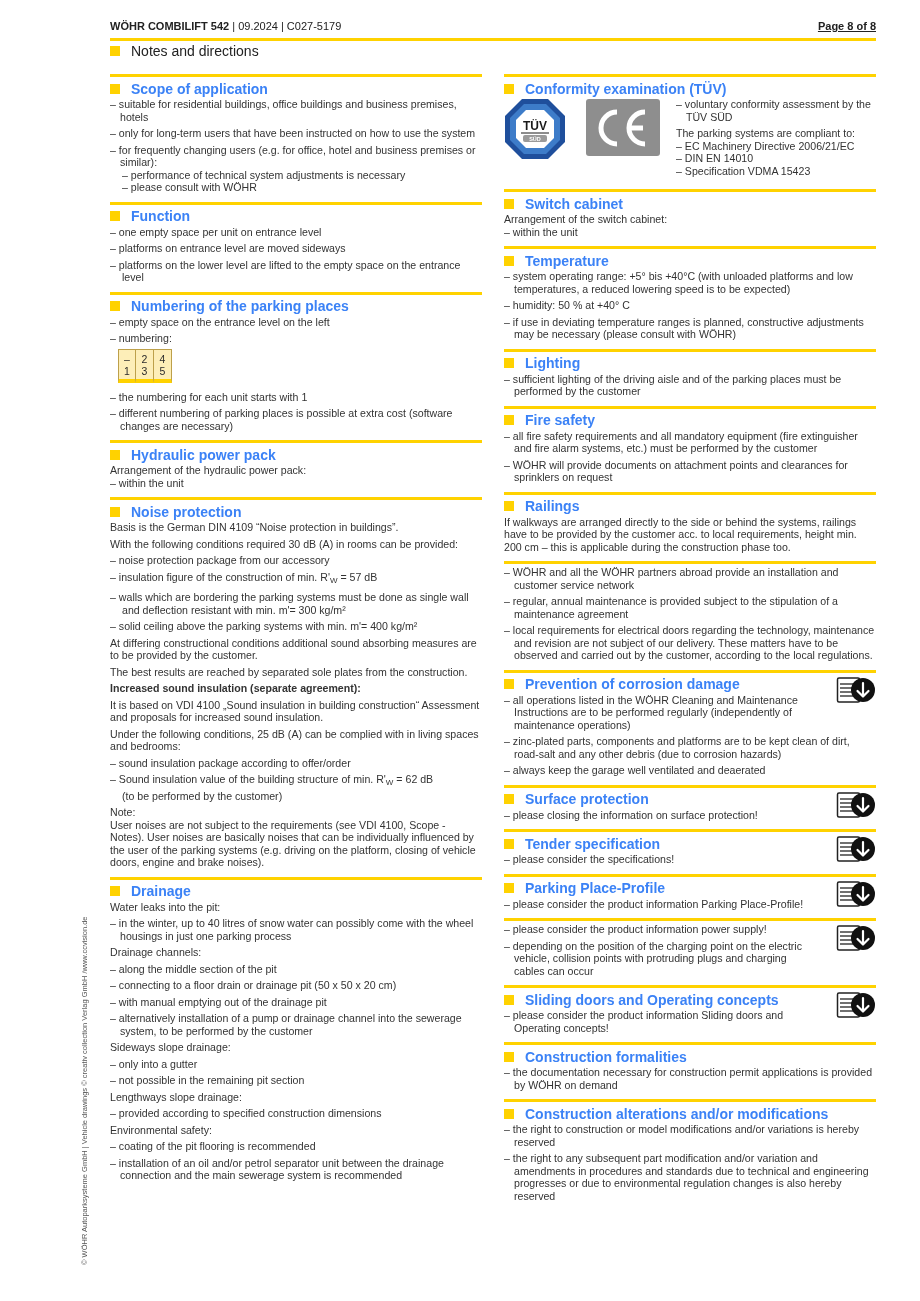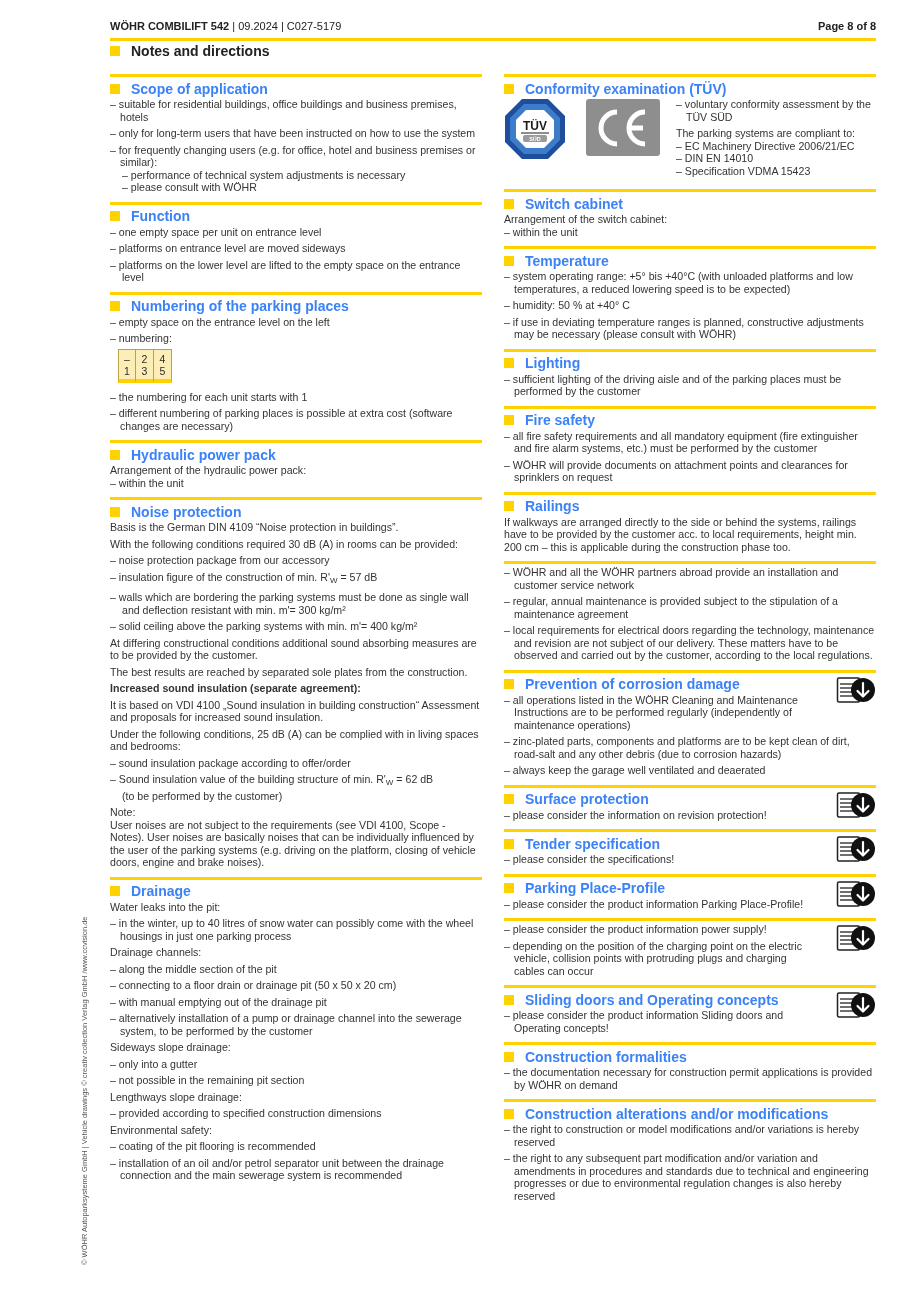--- a/index.html
+++ b/index.html
@@ -1,23 +1,23 @@
 <!DOCTYPE html>
 <html><head>
 <meta charset="utf-8">
 <style>
   * { box-sizing: border-box; margin: 0; padding: 0; }
   html, body { width: 920px; height: 1301px; background: #ffffff; overflow: hidden; }
   body { position: relative; font-family: "Liberation Sans", sans-serif; color: #2b2b2b; }
 
   .header { position: absolute; left: 110px; top: 20px; width: 766px; height: 16px; font-size: 11px; color: #222; }
   .header .doc-title { font-weight: bold; }
-  .header .page-no { position: absolute; right: 0; top: 0; font-weight: bold; }
+  .header .page-no { position: absolute; right: 0; top: 0; font-weight: bold; text-decoration: underline; }
   .header-rule { position: absolute; left: 110px; top: 38px; width: 766px; height: 3px; background: #ffd200; }
-  .page-title { position: absolute; left: 110px; top: 42px; height: 18px; font-size: 14px; font-weight: bold; color: #222; display: flex; align-items: center; }
+  .page-title { position: absolute; left: 110px; top: 42px; height: 18px; font-size: 14px; font-weight: normal; color: #222; display: flex; align-items: center; }
 
   .col { position: absolute; top: 74px; }
   .col-left { left: 110px; width: 372px; }
   .col-right { left: 504px; width: 372px; }
 
   .section { border-top: 3px solid #ffd200; padding-top: 2px; margin-bottom: 8px; position: relative; }
   .sec-head { display: flex; align-items: center; height: 19px; }
   .sq { display: inline-block; width: 10px; height: 10px; background: #ffd200; margin-right: 11px; flex: none; }
   .sec-title { font-size: 14px; font-weight: bold; color: #3b82f6; white-space: nowrap; }
 
@@ -269,21 +269,21 @@
       </div>
     <svg class="dl-icon" viewBox="0 0 40 30">
       <rect x="1.5" y="2" width="22" height="24" rx="1.5" fill="#fff" stroke="#222" stroke-width="1.5"></rect>
       <line x1="4" y1="8" x2="17" y2="8" stroke="#222" stroke-width="1.3"></line>
         <line x1="4" y1="12" x2="17" y2="12" stroke="#222" stroke-width="1.3"></line>
         <line x1="4" y1="16" x2="17" y2="16" stroke="#222" stroke-width="1.3"></line>
         <line x1="4" y1="20" x2="17" y2="20" stroke="#222" stroke-width="1.3"></line>
       <circle cx="27" cy="14" r="12" fill="#111"></circle>
       <path d="M27 7 V20 M21.5 15 L27 20.5 L32.5 15" fill="none" stroke="#fff" stroke-width="2.2" stroke-linecap="round" stroke-linejoin="round"></path>
     </svg>
-    <div class="li">– please consider the information on revision protection!</div>
+    <div class="li">– please closing the information on surface protection!</div>
   </div>
 
   <div class="section">
     <div class="sec-head">
         <span class="sq"></span>
         <span class="sec-title">Tender specification</span>
       </div>
     <svg class="dl-icon" viewBox="0 0 40 30">
       <rect x="1.5" y="2" width="22" height="24" rx="1.5" fill="#fff" stroke="#222" stroke-width="1.5"></rect>
       <line x1="4" y1="8" x2="17" y2="8" stroke="#222" stroke-width="1.3"></line>

